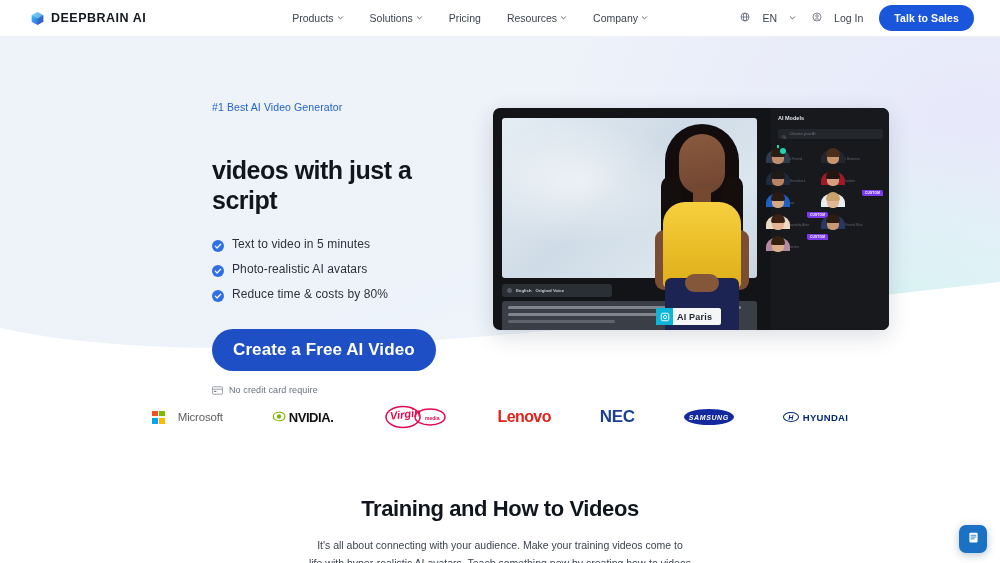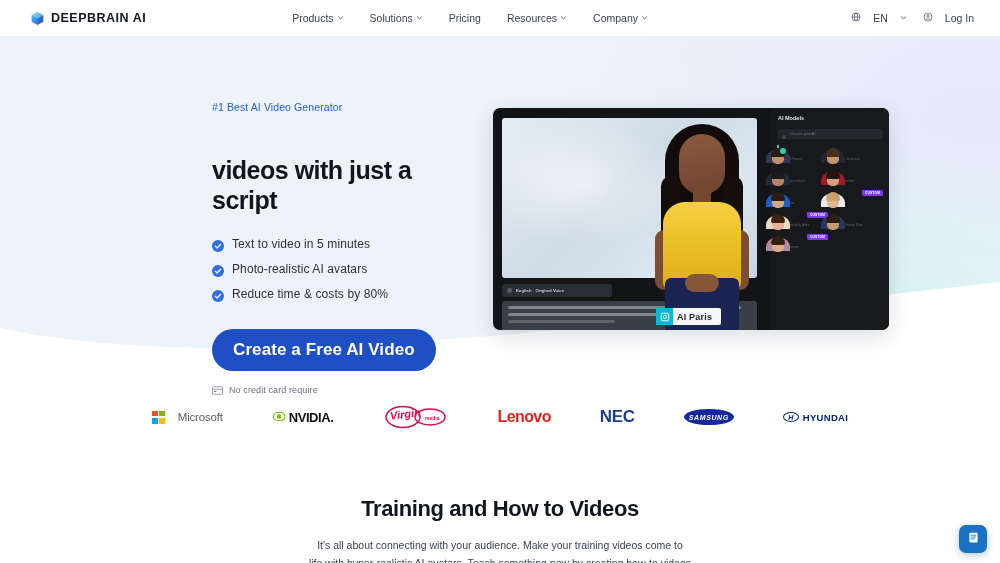--- a/index.html
+++ b/index.html
@@ -332,20 +332,21 @@
         </span>
     </div>
     <div class="hr-item">
       <span><svg width="10" height="10" viewBox="0 0 16 16">
             <circle cx="8" cy="8" r="6.4" fill="none" stroke="#4a5160" stroke-width="1.1"></circle>
             <circle cx="8" cy="6.3" r="2" fill="none" stroke="#4a5160" stroke-width="1.1"></circle>
             <path d="M3.8 13 a4.6 3.6 0 0 1 8.4 0" fill="none" stroke="#4a5160" stroke-width="1.1"></path>
           </svg></span>
       <span>Log In</span>
     </div>
+    <button class="talk-btn">Talk to Sales</button>
   </div>
 </div>
 
 <section id="hero">
   <div id="hero-left">
     <div class="eyebrow">#1 Best AI Video Generator</div>
     <h1 class="headline">
       <br>
       <span>videos with just a script</span>
     </h1>

